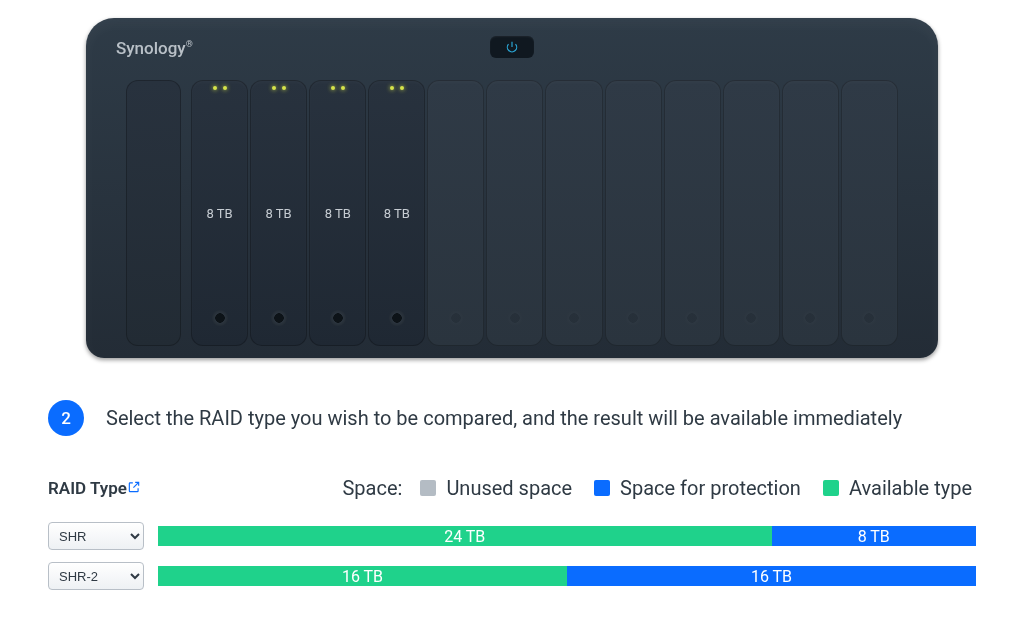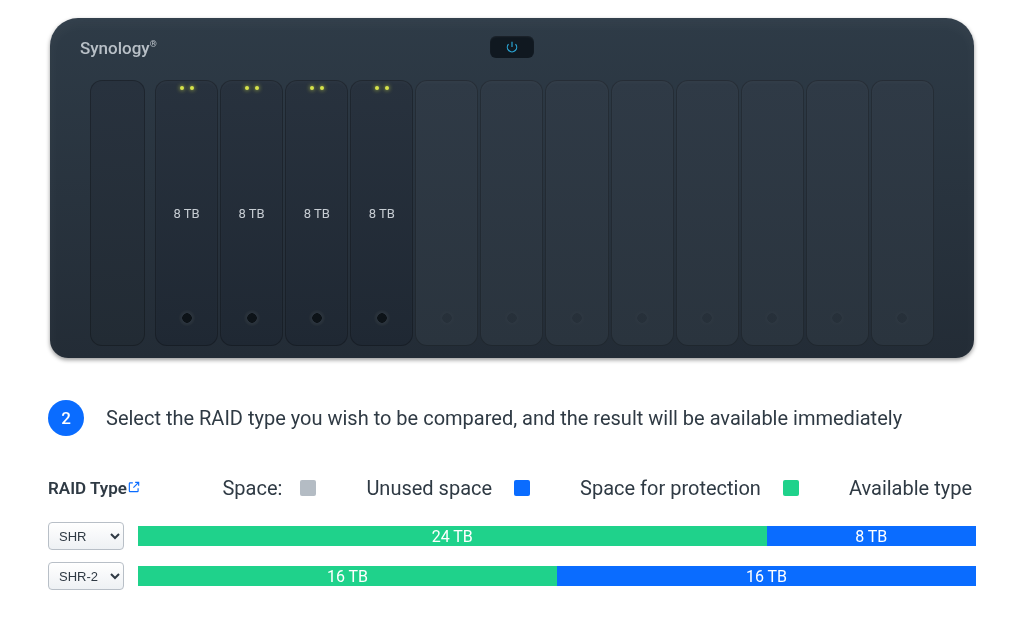--- a/index.html
+++ b/index.html
@@ -4,21 +4,21 @@
 <style>
   * { box-sizing: border-box; margin: 0; padding: 0; }
   body {
     font-family: -apple-system, BlinkMacSystemFont, "Segoe UI", Roboto, sans-serif;
     background: #fff;
     width: 1024px;
     height: 634px;
     overflow: hidden;
   }
   .nas-chassis {
-    width: 924px;
+    width: 852px;
     height: 340px;
     margin: 18px auto 0;
     background: linear-gradient(180deg,#2e3b47 0%,#232c36 100%);
     border-radius: 28px 28px 18px 18px;
     position: relative;
     box-shadow: inset 0 6px 14px rgba(255,255,255,0.04), 0 2px 4px rgba(0,0,0,0.4);
   }
   .brand {
     position: absolute;
     top: 20px;
@@ -159,34 +159,34 @@
     color: #2f3a44;
   }
   .legend .sw {
     width: 16px;
     height: 16px;
     display: inline-block;
     margin-left: 10px;
     margin-right: 2px;
     border-radius: 2px;
   }
-  .legend span.lbl { margin-right: 4px; margin-left: 40px; }
+  .legend span.lbl { margin-right: 4px; }
   .bars {
     margin-top: 22px;
     display: flex;
     flex-direction: column;
     gap: 12px;
   }
   .bar-row {
     display: flex;
     align-items: center;
     gap: 14px;
   }
   .raid-select {
-    width: 76px;
+    width: 96px;
     height: 28px;
     border: 1px solid #b8bfc7;
     border-radius: 4px;
     background: linear-gradient(#fff,#eef1f4);
     font-size: 13px;
     padding: 0 6px;
     color: #2f3a44;
   }
   .bar {
     flex: 1;

